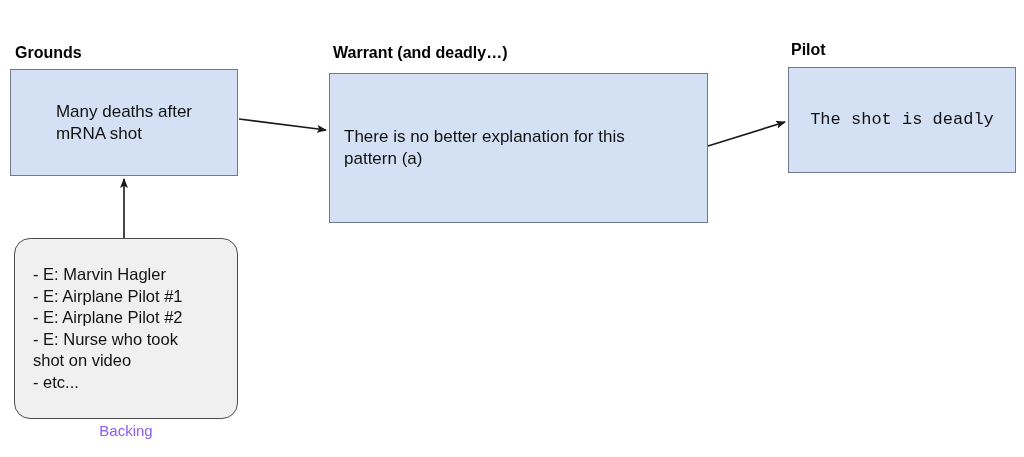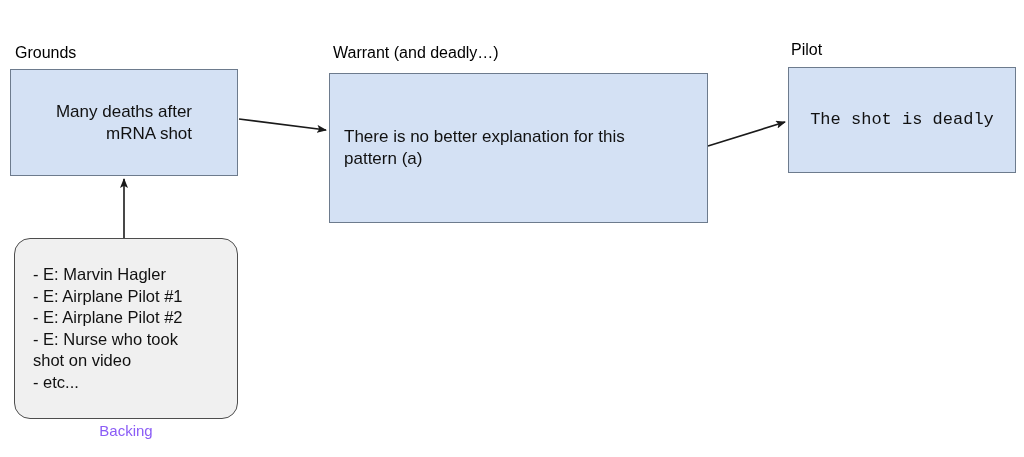--- a/index.html
+++ b/index.html
@@ -17,40 +17,40 @@
     -webkit-font-smoothing: antialiased;
   }
   #canvas {
     position: absolute;
     left: 0; top: 0;
     width: 1024px;
     height: 457px;
   }
   .node-label {
     position: absolute;
-    font-weight: normal;
+    font-weight: bold;
     font-size: 16px;
     line-height: 18px;
     color: #000000;
     white-space: nowrap;
   }
   .box {
     position: absolute;
     box-sizing: border-box;
     border: 1px solid #6d7b8d;
     background: #d4e1f4;
     display: flex;
     font-size: 17px;
     line-height: 22px;
     color: #111111;
   }
   .box.centered {
     align-items: center;
     justify-content: center;
-    text-align: right;
+    text-align: left;
   }
   .box.lefty {
     align-items: center;
     justify-content: flex-start;
     text-align: left;
   }
   .box .txt {
     padding: 0 14px;
     white-space: pre-line;
   }

